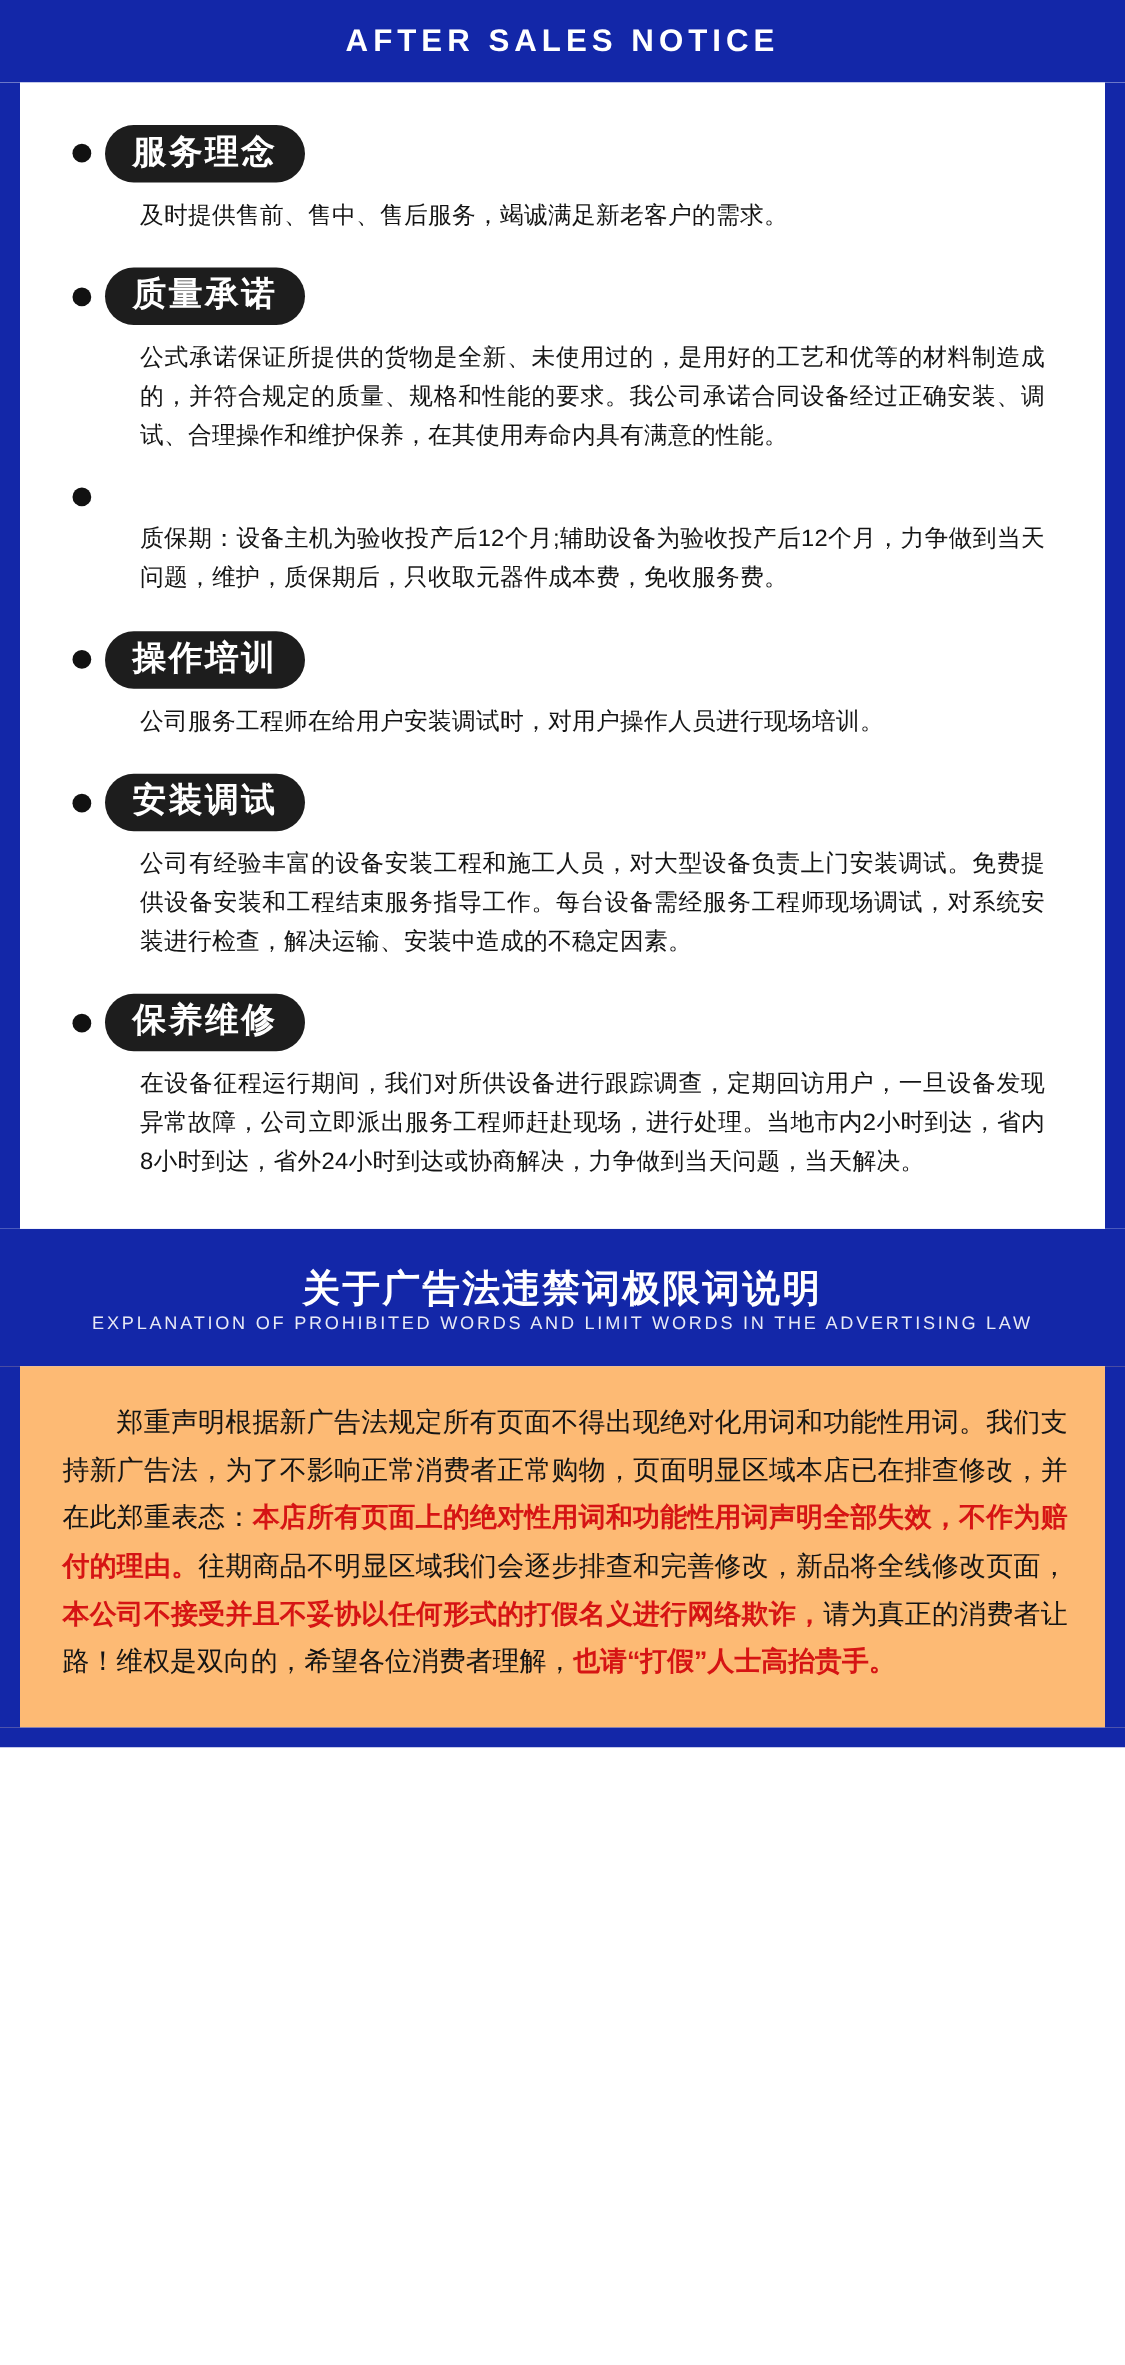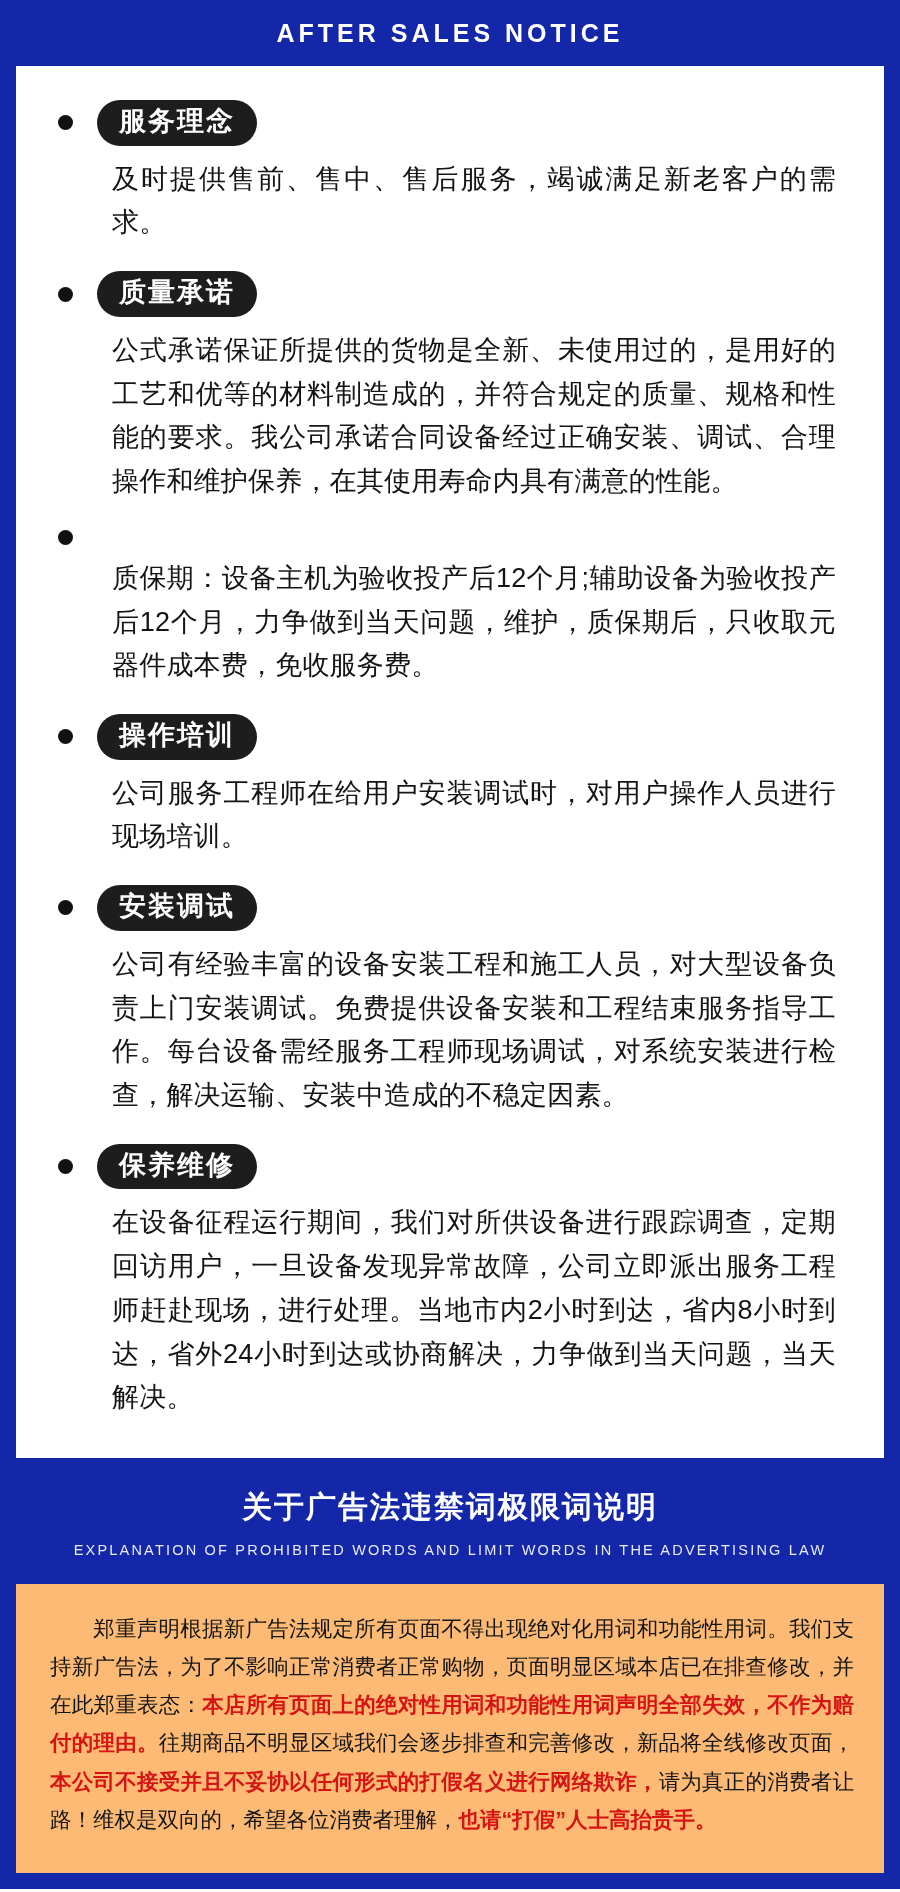--- a/index.html
+++ b/index.html
@@ -51,21 +51,21 @@
   }
 
   .section {
     margin-bottom: 26px;
   }
   .section:last-child { margin-bottom: 8px; }
 
   .sec-head {
     display: flex;
     align-items: center;
-    gap: 24px;
+    gap: 11px;
   }
   .bullet {
     width: 15px;
     height: 15px;
     border-radius: 50%;
     background: #111111;
     flex: none;
     margin-left: 18px;
   }
   .pill {
@@ -75,21 +75,21 @@
     font-size: 27px;
     font-weight: bold;
     letter-spacing: 2px;
     padding: 7px 22px 9px 22px;
     border-radius: 26px;
     line-height: 1.1;
   }
   .sec-body {
     margin: 12px 0 0 72px;
     padding-right: 18px;
-    font-size: 27px;
+    font-size: 19px;
     line-height: 1.62;
     color: #141414;
     text-align: justify;
     letter-spacing: 0.2px;
   }
 
   
   .mid-banner {
     width: 100%;
     background: #1327a8;
@@ -100,21 +100,20 @@
     color: #ffffff;
     font-size: 30px;
     font-weight: bold;
     letter-spacing: 2px;
     line-height: 1.25;
   }
   .mid-banner-sub {
     color: #e8eaf6;
     font-size: 14.5px;
     letter-spacing: 2.2px;
-    margin-top: 16px;
   }
 
   
   .statement-wrap {
     border-left: 16px solid #1327a8;
     border-right: 16px solid #1327a8;
     background: #fdba74;
     padding: 26px 30px 34px 34px;
   }
   .statement {

